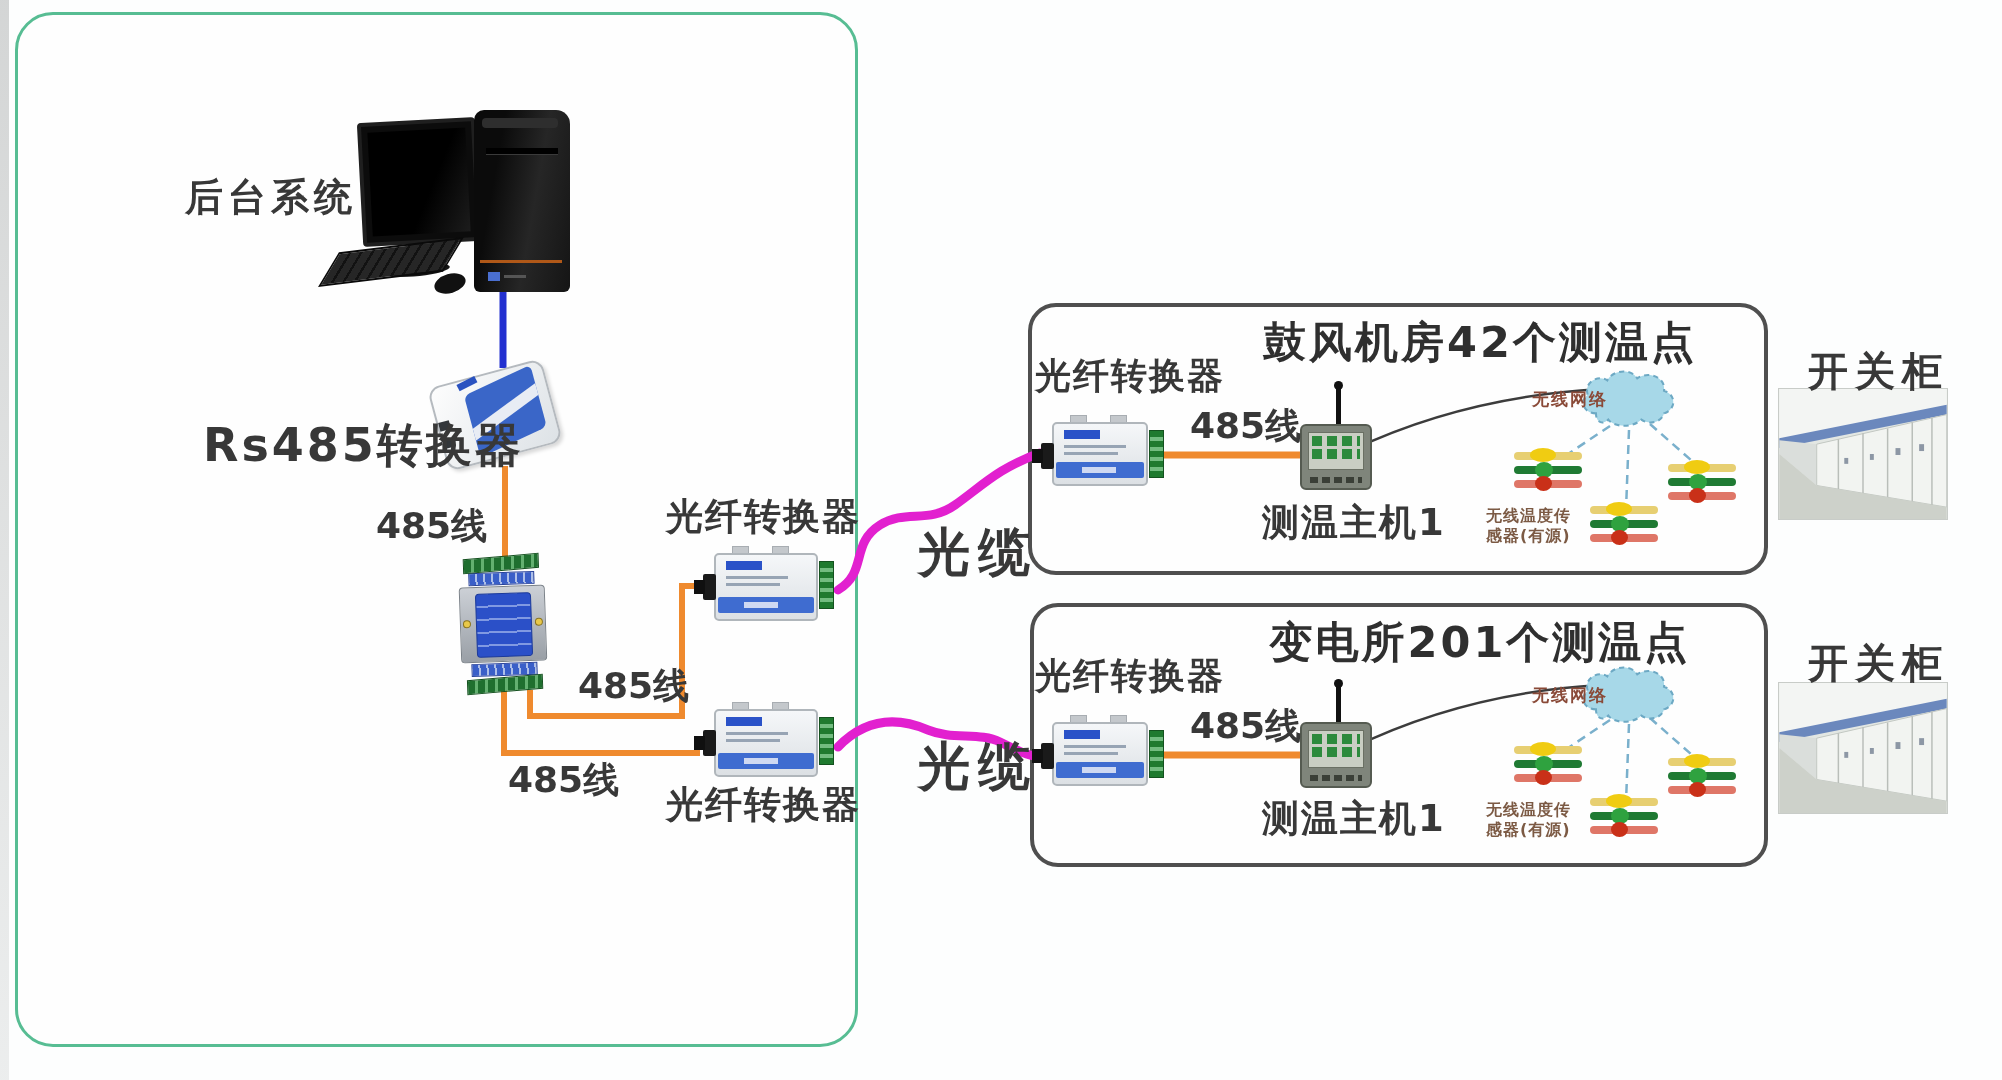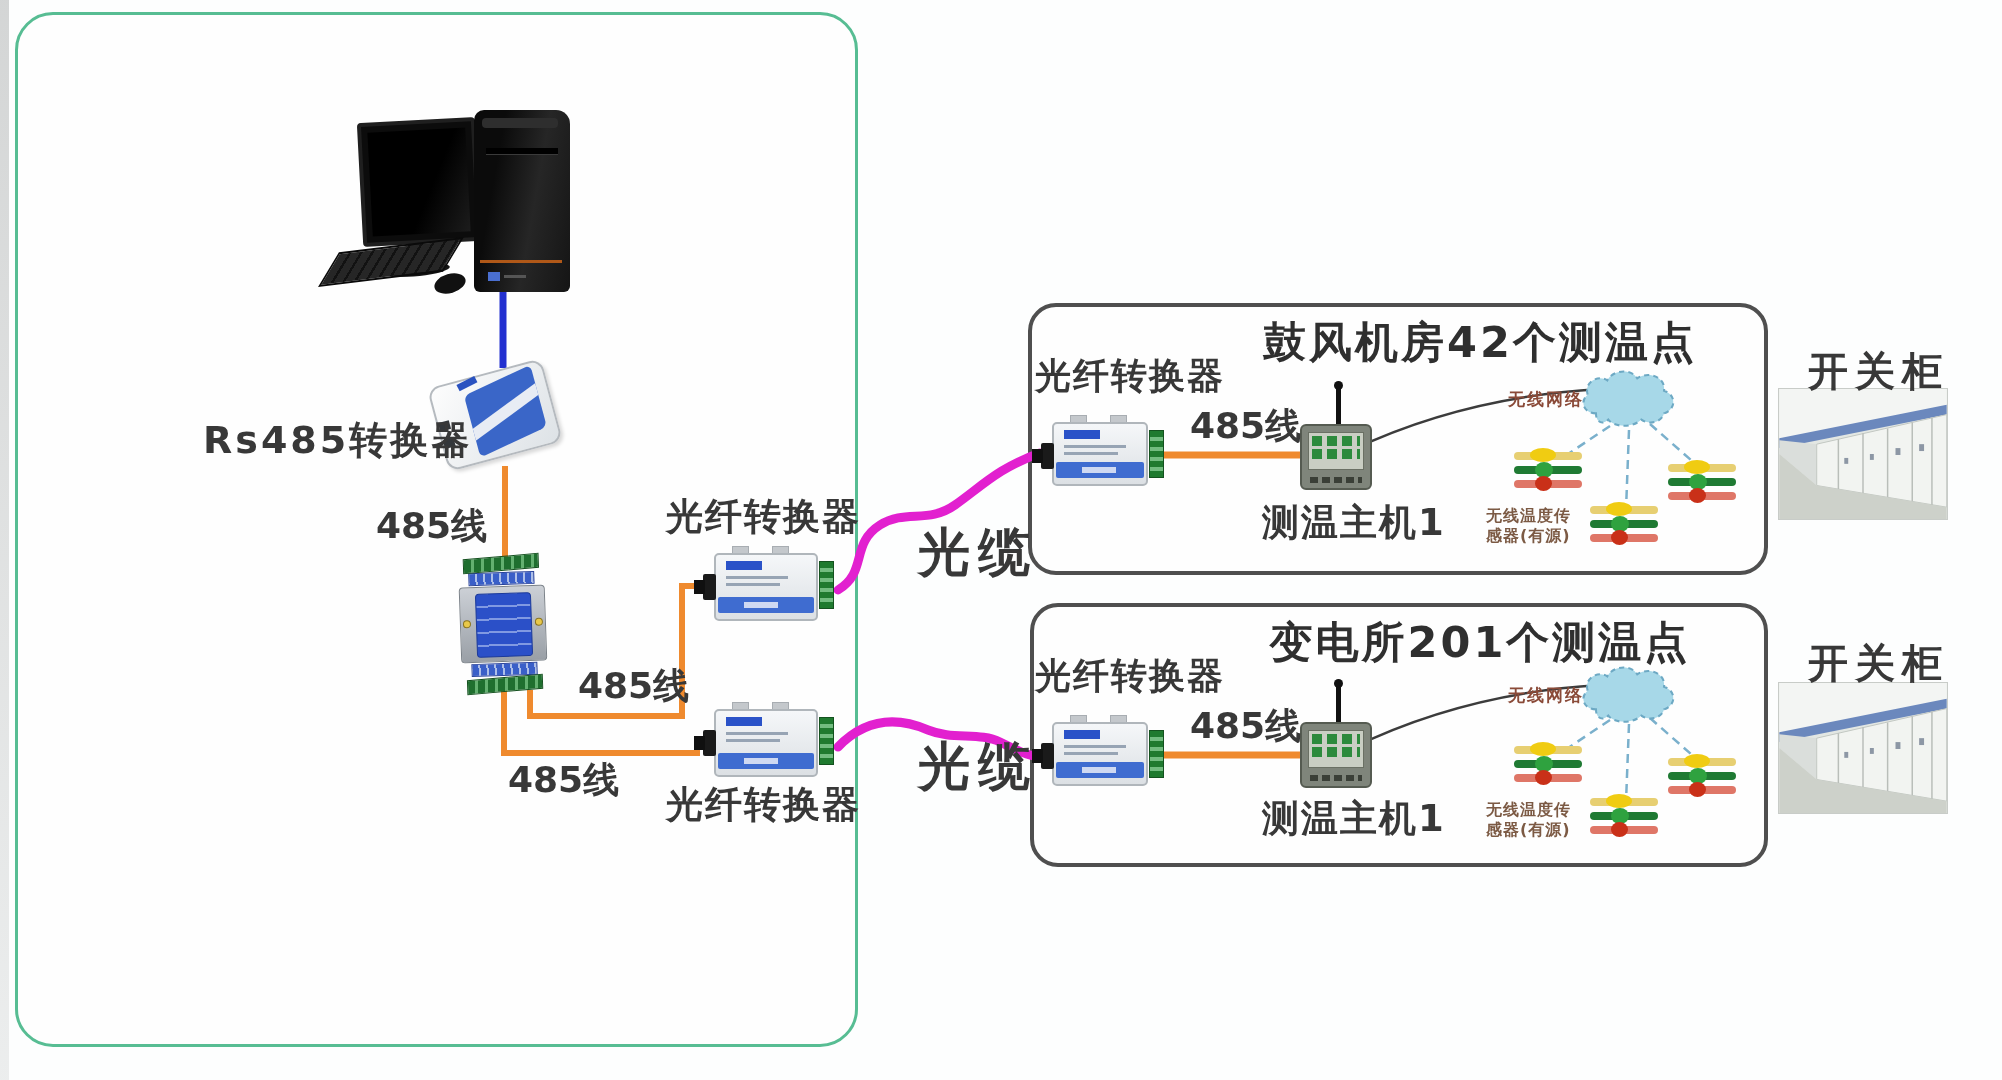--- a/index.html
+++ b/index.html
@@ -19,39 +19,39 @@
   .zone-box { position:absolute; border:4px solid #4f4f4f; border-radius:28px;
     background:#fefefe; z-index:0; }
   .zone-box.z1 { left:1028px; top:303px; width:740px; height:272px; }
   .zone-box.z2 { left:1030px; top:603px; width:738px; height:264px; }
 
   
   .lbl { position:absolute; z-index:5; white-space:nowrap; font-weight:bold; color:#383838; }
   .room-title   { left:235px; top:50px; width:430px; text-align:center; font-size:46px; letter-spacing:9px; }
   .backend-lbl  { left:185px; top:172px; font-size:38px; letter-spacing:5px; }
   .usb-lbl      { left:532px; top:294px; font-size:34px; letter-spacing:2px; }
-  .rs485-lbl    { left:203px; top:415px; font-size:38px; letter-spacing:3px; }
+  .rs485-lbl    { left:203px; top:415px; font-size:46px; letter-spacing:3px; }
   .w485a-lbl    { left:376px; top:502px; font-size:36px; }
   .hub-lbl      { left:303px; top:593px; font-size:52px; letter-spacing:12px; }
   .w485b-lbl    { left:578px; top:662px; font-size:36px; }
   .w485c-lbl    { left:508px; top:756px; font-size:36px; }
   .fibtop-lbl   { left:666px; top:492px; font-size:37px; letter-spacing:2px; }
   .fibbot-lbl   { left:666px; top:780px; font-size:37px; letter-spacing:2px; }
   .cabletop-lbl { left:918px; top:518px; font-size:52px; letter-spacing:8px; }
   .cablebot-lbl { left:918px; top:732px; font-size:52px; letter-spacing:8px; }
 
   .zone-title { position:absolute; width:560px; text-align:center; font-size:43px;
     font-weight:bold; letter-spacing:3px; color:#2f2f2f; z-index:5; }
   .z1 .zone-title { left:1200px; top:314px; }
   .z2 .zone-title { left:1200px; top:614px; }
 
   .zfib-lbl  { font-size:36px; letter-spacing:2px; }
   .zw485-lbl { font-size:36px; }
   .zhost-lbl { font-size:37px; letter-spacing:2px; }
-  .wnet-lbl  { font-size:17px; font-weight:bold; color:#8a4a38; letter-spacing:2px; }
+  .wnet-lbl  { font-size:17px; font-weight:bold; color:#8a4a38; letter-spacing:2px;margin-left:24px; }
   .sensor-lbl{ position:absolute; z-index:5; font-size:16px; font-weight:bold;
     color:#7c5a44; line-height:1.25; letter-spacing:1px; white-space:nowrap; }
   .cab-lbl   { font-size:40px; letter-spacing:7px; }
 
   
   .wires { position:absolute; left:0; top:0; width:2002px; height:1080px; z-index:2; pointer-events:none; }
 
   
   .monitor { position:absolute; left:360px; top:120px; width:118px; height:124px; z-index:3;
     background:#0c0c0c; border:4px solid #1f1f1f; border-radius:4px; transform:rotate(-3deg); }
@@ -171,20 +171,21 @@
       <path d="M1629,430 L1626,510"></path>
       <path d="M1650,424 L1700,468"></path>
     </g>
     <g stroke="#7ab0cc" stroke-width="2.5" stroke-dasharray="9 6">
       <path d="M1610,720 L1562,752"></path>
       <path d="M1629,724 L1626,802"></path>
       <path d="M1650,718 L1700,762"></path>
     </g>
   </svg>
 
+  <div class="lbl backend-lbl">后台系统</div>
 
   <div class="monitor"></div>
   <div class="monitor-stand"></div>
   <div class="monitor-base"></div>
   <div class="tower">
     <div class="tower-slot"></div>
     <div class="tower-accent"></div>
     <div class="tower-logo"></div>
   </div>
   <div class="keyboard"></div>

